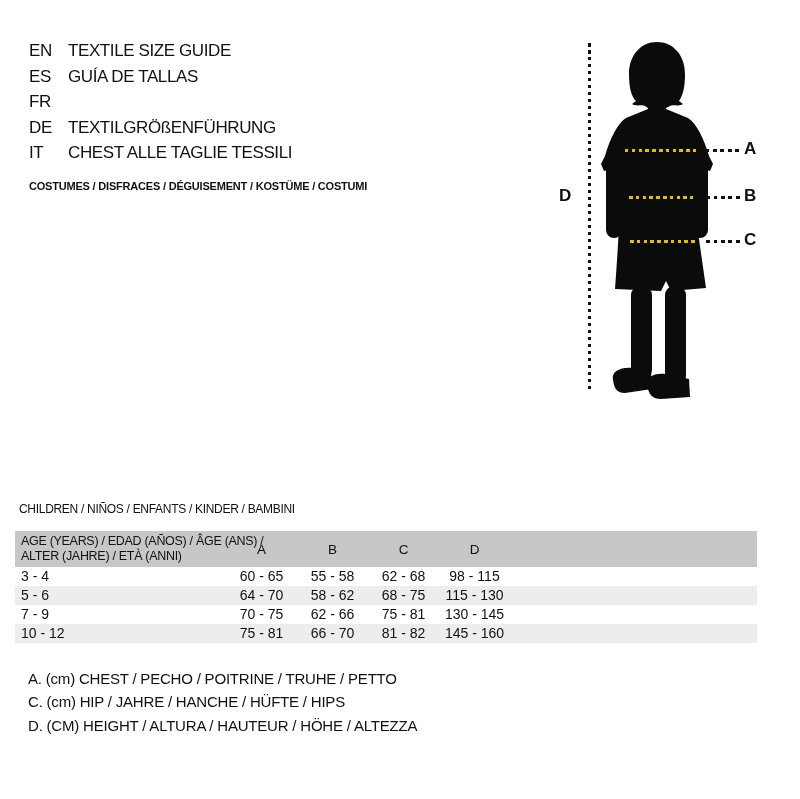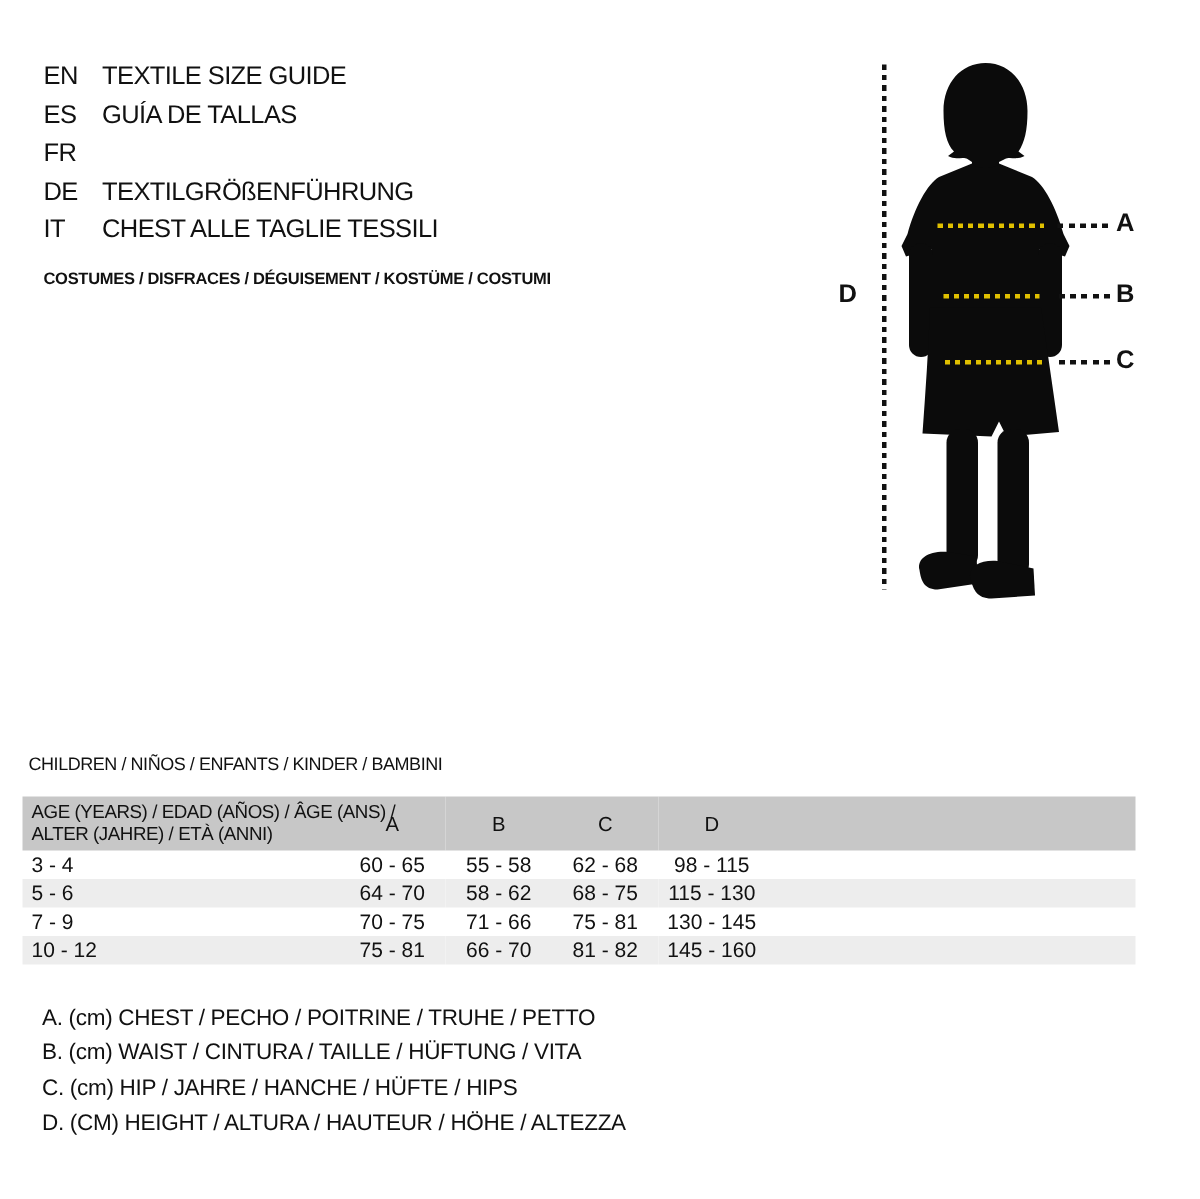--- a/index.html
+++ b/index.html
@@ -167,34 +167,33 @@
       <td class="age-cell">5 - 6</td>
       <td class="val-cell">64 - 70</td>
       <td class="val-cell">58 - 62</td>
       <td class="val-cell">68 - 75</td>
       <td class="val-cell">115 - 130</td>
       <td></td>
     </tr>
     <tr>
       <td class="age-cell">7 - 9</td>
       <td class="val-cell">70 - 75</td>
-      <td class="val-cell">71 - 66</td>
+      <td class="val-cell">62 - 66</td>
       <td class="val-cell">75 - 81</td>
       <td class="val-cell">130 - 145</td>
       <td></td>
     </tr>
     <tr>
       <td class="age-cell">10 - 12</td>
       <td class="val-cell">75 - 81</td>
       <td class="val-cell">66 - 70</td>
       <td class="val-cell">81 - 82</td>
       <td class="val-cell">145 - 160</td>
       <td></td>
     </tr>
   </tbody>
 </table>
 
 <div class="notes">
   <div class="note-line">A. (cm) CHEST / PECHO / POITRINE / TRUHE / PETTO</div>
-  <div class="note-line">B. (cm) WAIST / CINTURA / TAILLE / HÜFTUNG / VITA</div>
   <div class="note-line">C. (cm) HIP / JAHRE / HANCHE / HÜFTE / HIPS</div>
   <div class="note-line">D. (CM) HEIGHT / ALTURA / HAUTEUR / HÖHE / ALTEZZA</div>
 </div>
 
 </body></html>

